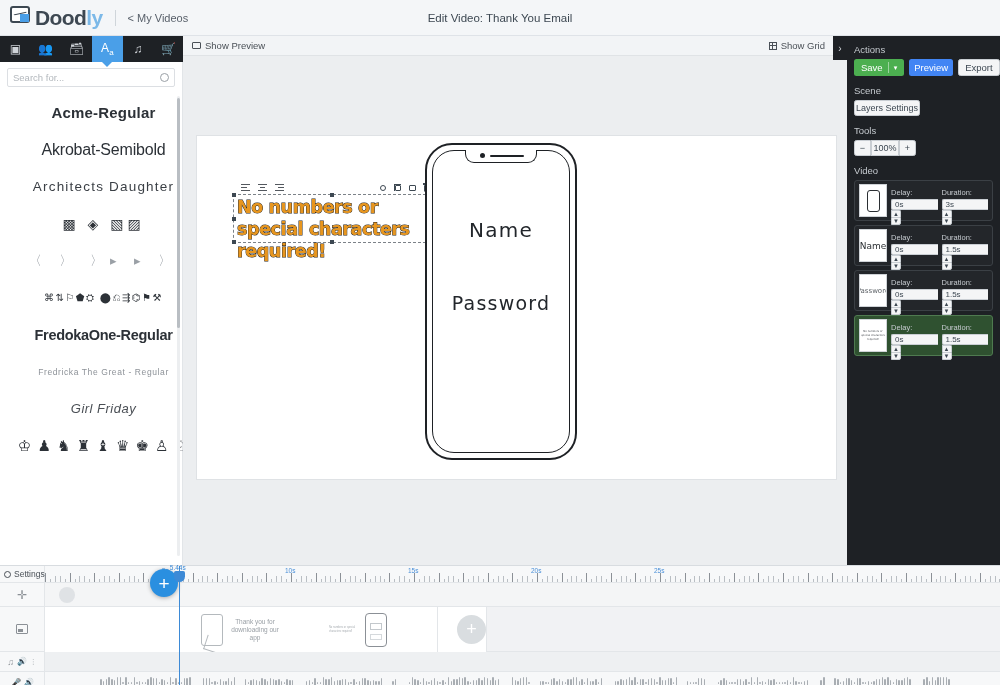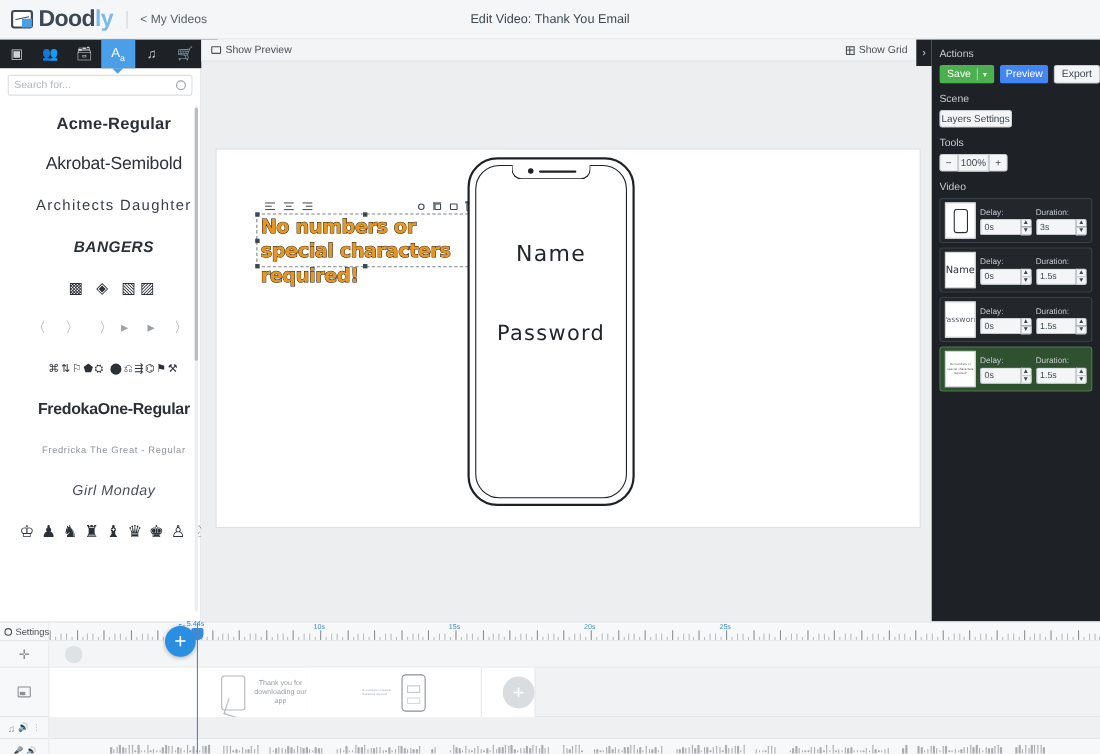--- a/index.html
+++ b/index.html
@@ -11,21 +11,21 @@
     background:#fff;
   }
   .app { position:relative; width:1000px; height:685px; }
 
   
   .topbar {
     position:absolute; left:0; top:0; width:1000px; height:36px;
     background:#f4f6f8; border-bottom:1px solid #dfe3e8;
     display:flex; align-items:center;
   }
-  .logo-wrap { display:flex; align-items:center; gap:5px; padding-left:10px; }
+  .logo-wrap { display:flex; gap:5px; padding-left:10px; }
   .logo-mark {
     width:20px;height:17px;border:2px solid #3d4852;border-radius:3px;
     position:relative; background:#fff;
   }
   .logo-mark:after{
     content:""; position:absolute; right:-1px; bottom:-1px;
     width:9px;height:8px;background:#4a9fe8;
   }
   .logo-mark:before{
     content:""; position:absolute; left:2px; top:5px;
@@ -268,21 +268,21 @@
     display:flex;align-items:center;justify-content:center; overflow:hidden;
     flex:0 0 28px;
   }
   .thumb-phone { width:13px;height:22px;border:1.2px solid #2b2f33;border-radius:3px; }
   .thumb-txt { font-family:"DejaVu Sans",sans-serif; font-size:9px; color:#2b2f33; }
   .thumb-txt.sm { font-size:7px; color:#5a5f64; }
   .thumb-tiny { font-size:2.6px; color:#4a4f54; line-height:4px; text-align:center; padding:0 1px; }
   .layer-fields { display:flex; gap:4px; flex:1; }
   .fieldcol { flex:1; }
   .fieldcol .lab { font-size:7.5px; color:#c6cbd0; margin-bottom:2px; }
-  .spinner { display:flex; height:15px; }
+  .spinner { display:flex; height:15px;flex-direction:column; }
   .spin-val {
     flex:1; background:#f4f5f6; border:1px solid #c9ced3; border-right:none;
     border-radius:2px 0 0 2px; font-size:8px; color:#3d4852;
     display:flex;align-items:center; padding-left:3px;
   }
   .spin-btns { width:10px; display:flex; flex-direction:column; }
   .spin-btns div {
     flex:1; background:#f4f5f6; border:1px solid #c9ced3;
     font-size:6px; color:#3d4852; display:flex;align-items:center;justify-content:center;
     cursor:pointer; line-height:1;
@@ -397,27 +397,26 @@
       <div class="search-box">
         <input placeholder="Search for..." style="">
         <div class="gear-sm"></div>
       </div>
     </div>
 
     <div class="fontlist" id="fontlist">
         <div class="fontrow f-acme">Acme-Regular</div>
         <div class="fontrow f-akrobat">Akrobat-Semibold</div>
         <div class="fontrow f-architects">Architects Daughter</div>
-        <div class="fontrow f-bangers">BANGERS</div>
         <div class="fontrow f-sym">▩ ◈ ▧▨</div>
         <div class="fontrow f-sym2">〈 〉 〉▸ ▸ 〉</div>
         <div class="fontrow f-sym3">⌘⇅⚐⬟⛭ ⬤⎌⇶⌬⚑⚒</div>
         <div class="fontrow f-fredoka">FredokaOne-Regular</div>
         <div class="fontrow f-fredricka">Fredricka The Great - Regular</div>
-        <div class="fontrow f-girl">Girl Monday</div>
+        <div class="fontrow f-girl">Girl Friday</div>
         <div class="fontrow f-dingbat">♔ ♟ ♞ ♜   ♝ ♛ ♚ ♙ ♘</div>
       </div>
     <div class="scroll-track"></div>
     <div class="scroll-thumb"></div>
     <div class="fab-add">+</div>
   </div>
 
   <div class="canvasarea">
     <div class="canvas-toolbar">
       <div class="ct-left">

